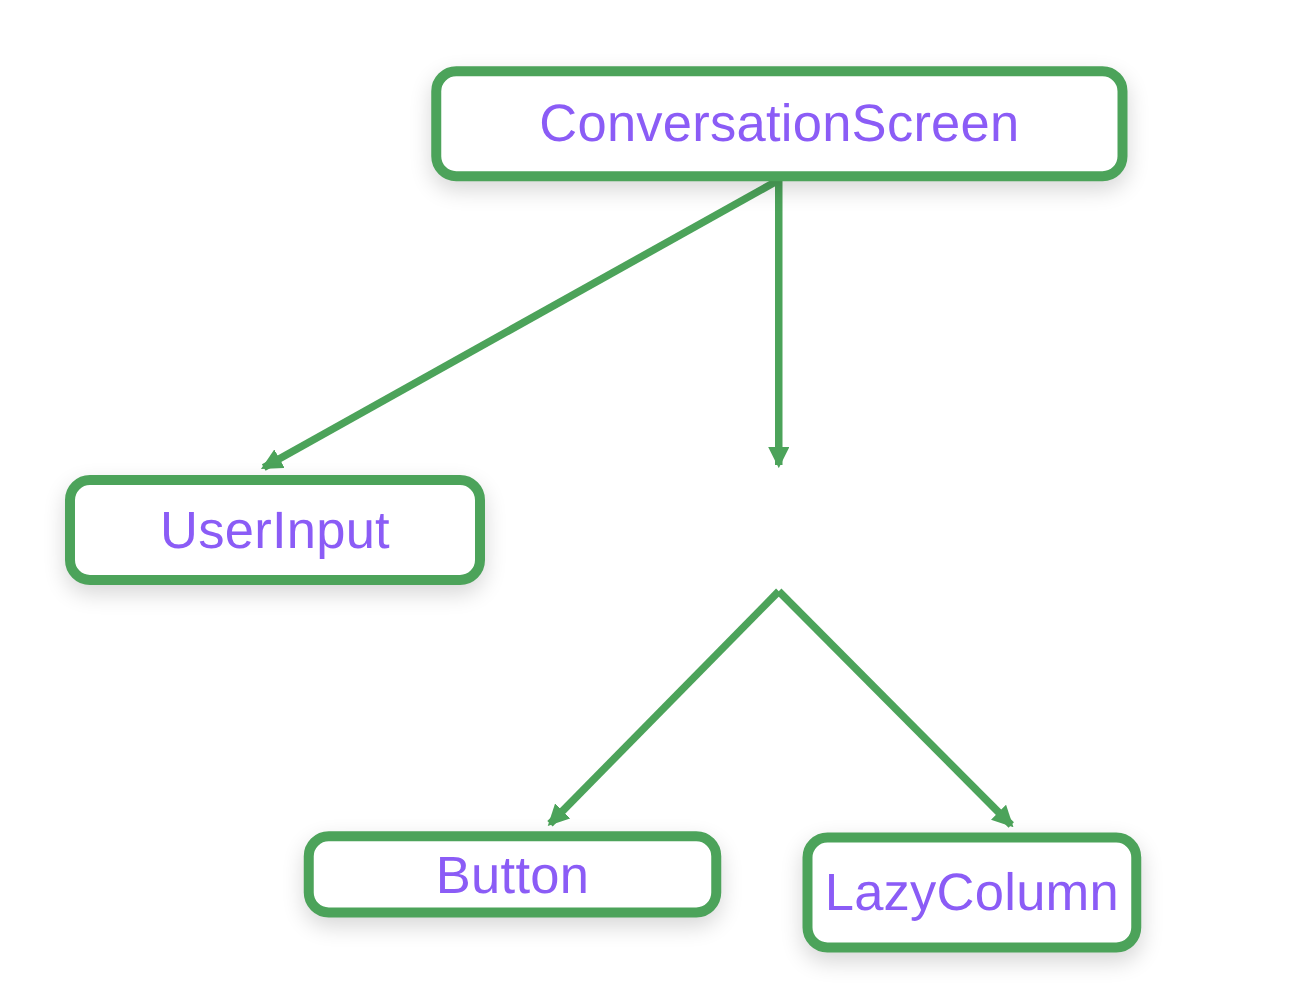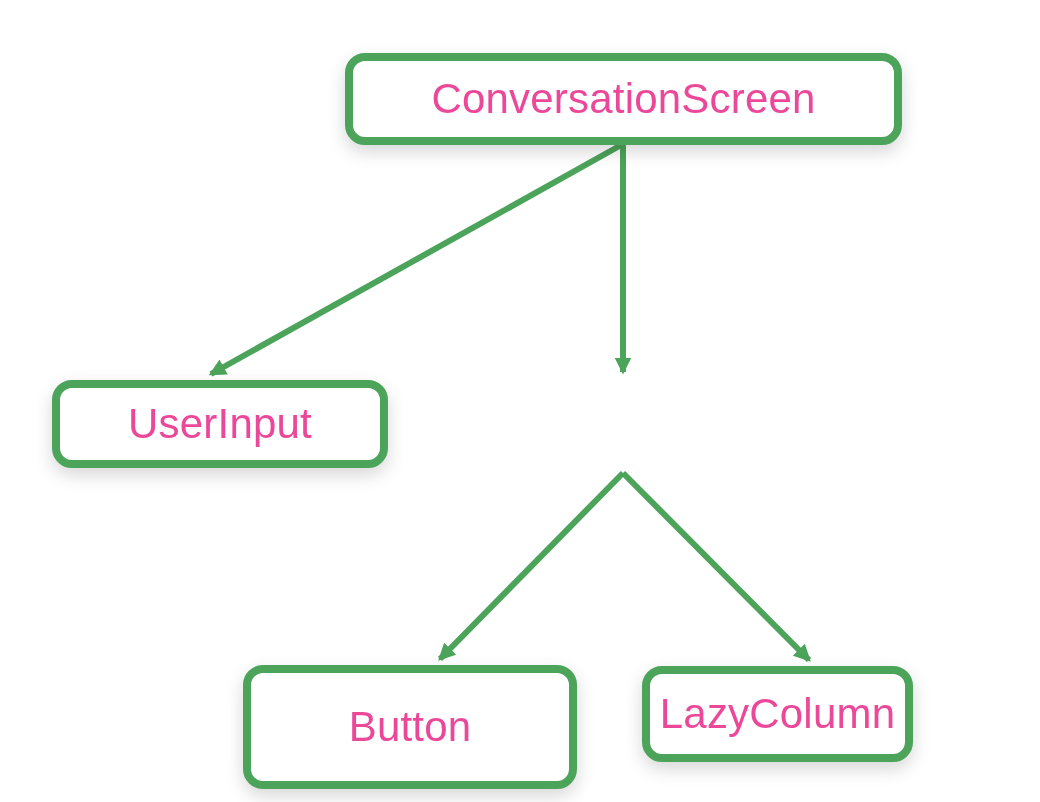--- a/index.html
+++ b/index.html
@@ -28,29 +28,29 @@
     box-sizing: border-box;
     background: #ffffff;
     border: 8px solid #4CA35A;
     border-radius: 20px;
     box-shadow: 0 7px 18px rgba(0,0,0,0.16);
     display: flex;
     align-items: center;
     justify-content: center;
   }
   .node-label {
-    color: #ec4899;
+    color: #8b5cf6;
     font-size: 42px;
     letter-spacing: 0.2px;
     white-space: nowrap;
   }
   .node-conversation-screen { left: 345px; top: 53px;  width: 557px; height: 92px; }
   .node-user-input          { left: 52px;  top: 380px; width: 336px; height: 88px; }
   .node-messages-list       { left: 445px; top: 380px; width: 333px; height: 92px; }
-  .node-button              { left: 243px; top: 665px; width: 334px; height: 124px; }
+  .node-button              { left: 243px; top: 665px; width: 334px; height: 69px; }
   .node-lazy-column         { left: 642px; top: 666px; width: 271px; height: 96px; }
 </style>
 </head>
 <body>
 
 <div class="stage">
 
   <svg class="edges-layer" viewBox="0 0 1040 802" xmlns="http://www.w3.org/2000/svg">
     <defs>
       <marker id="arrowhead" viewBox="0 0 10 10" refX="8.5" refY="5" markerWidth="17" markerHeight="17" markerUnits="userSpaceOnUse" orient="auto-start-reverse">

